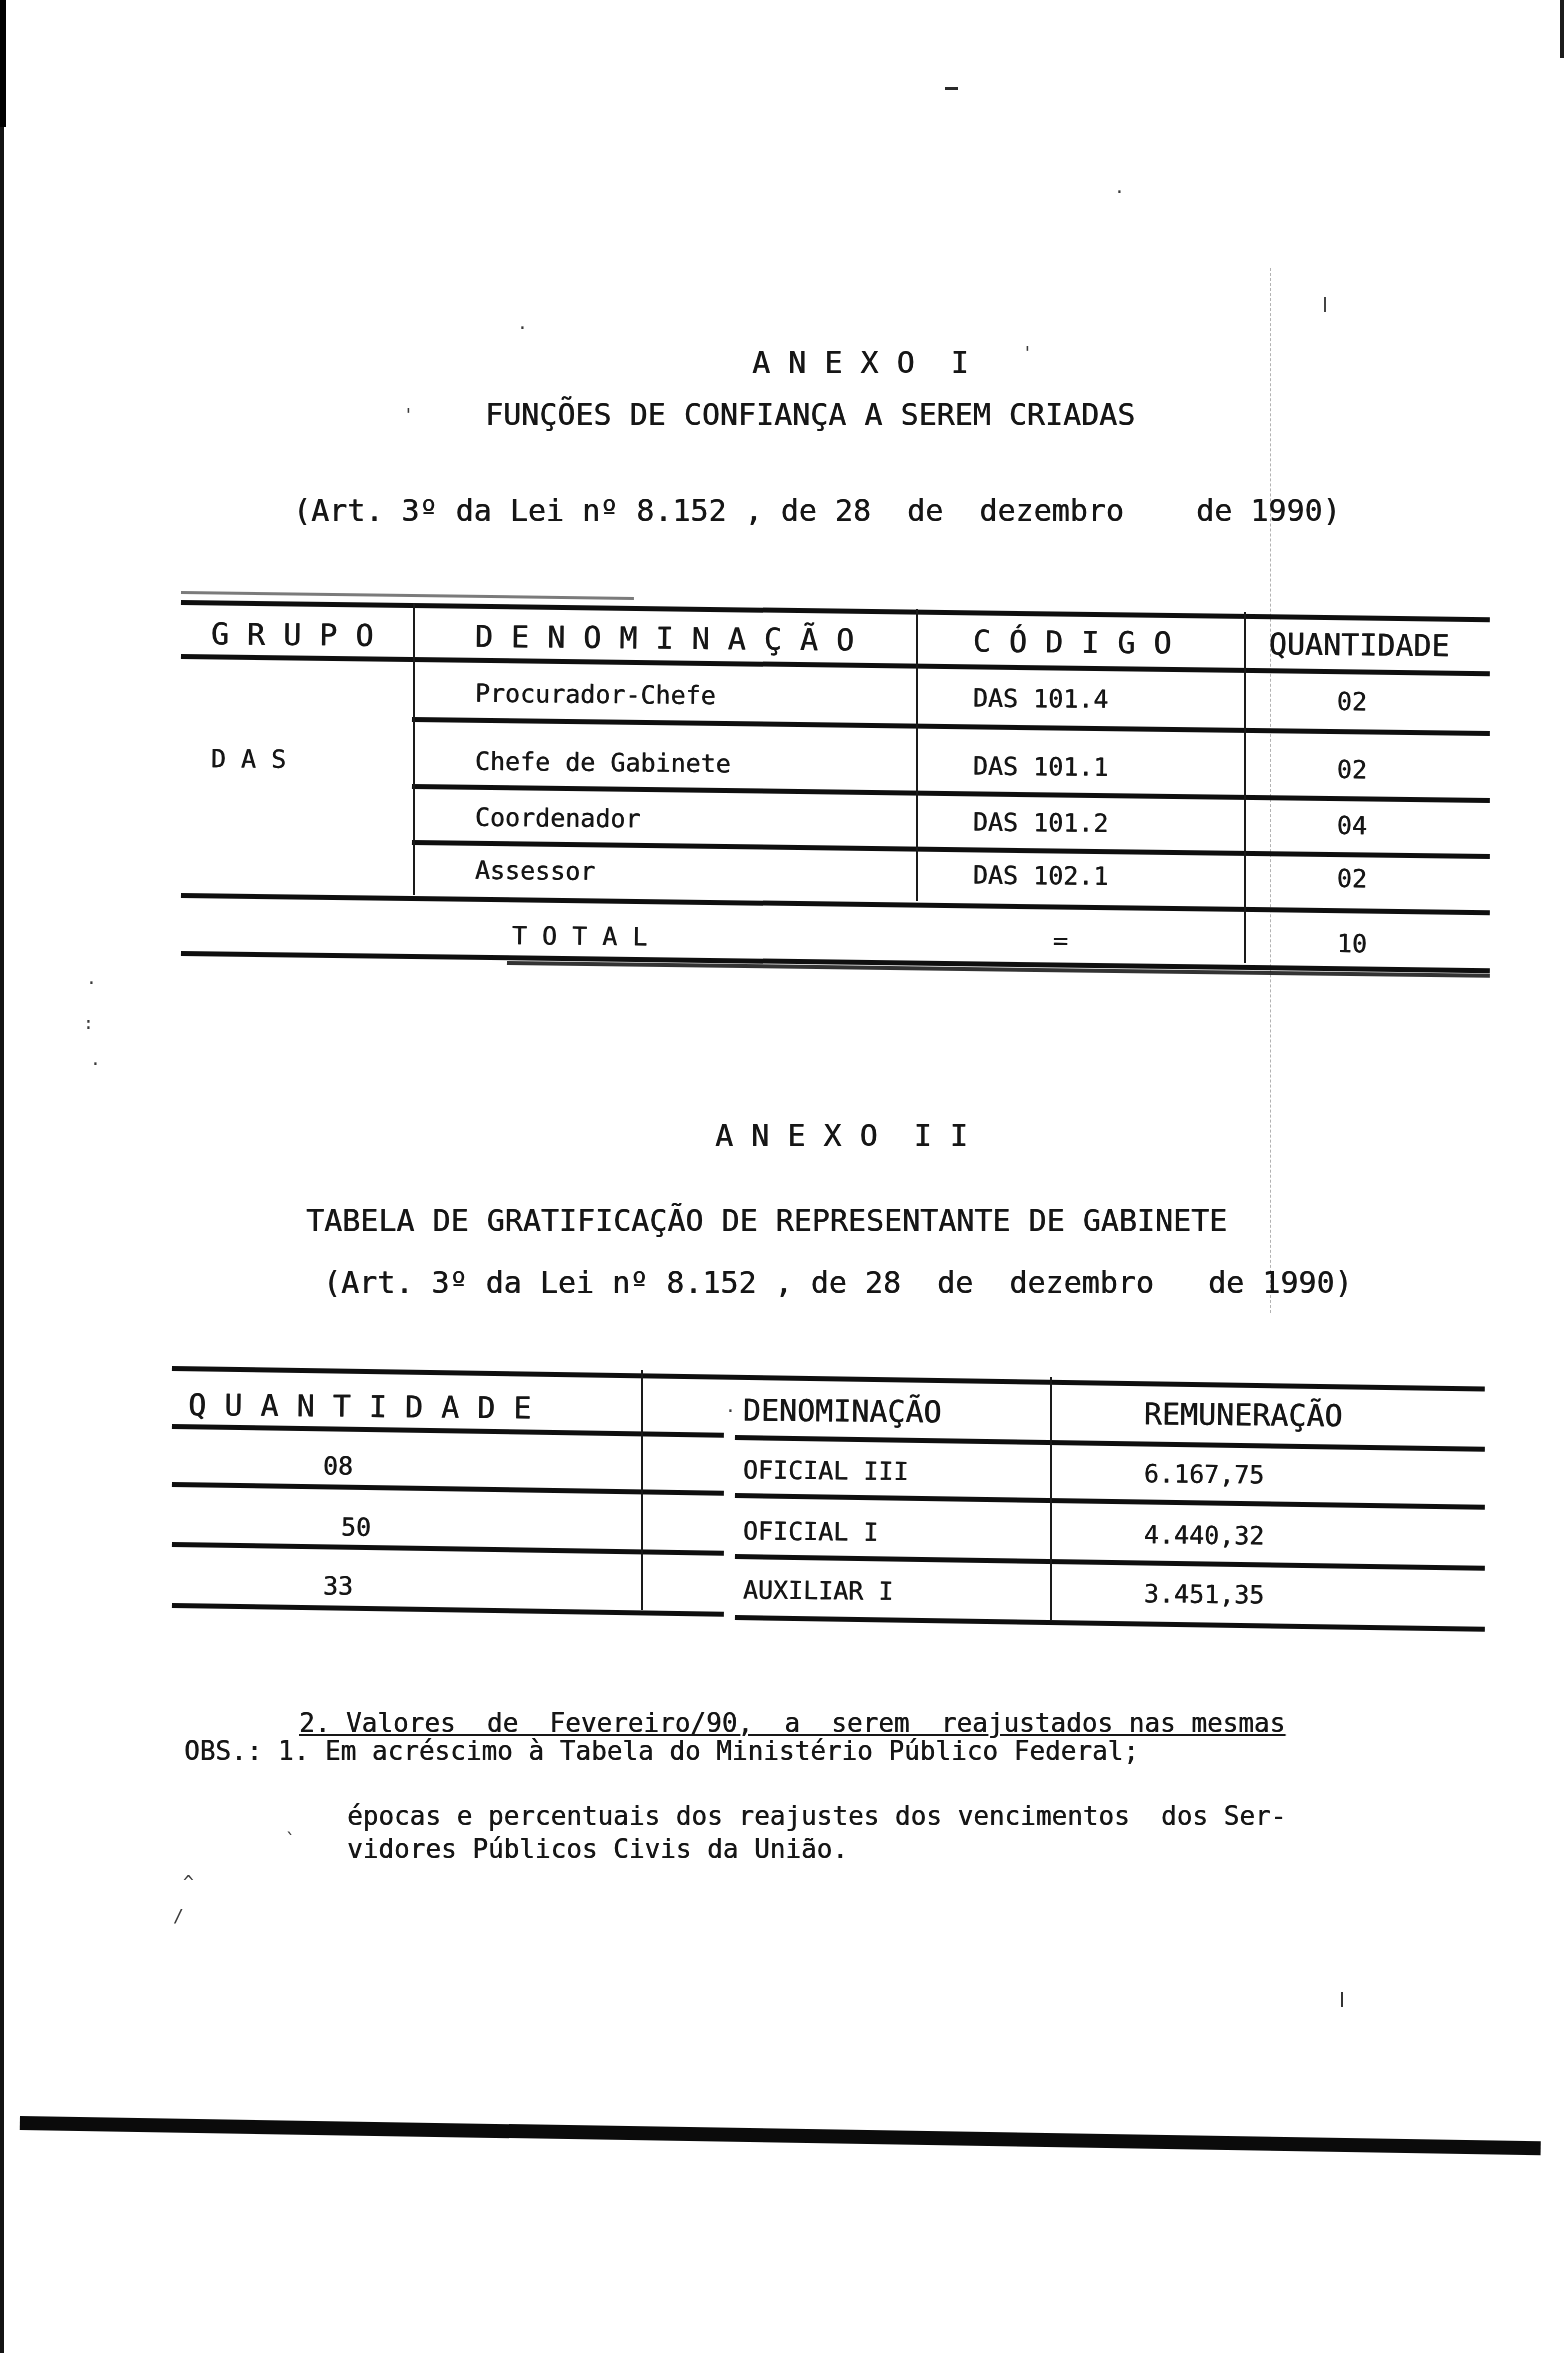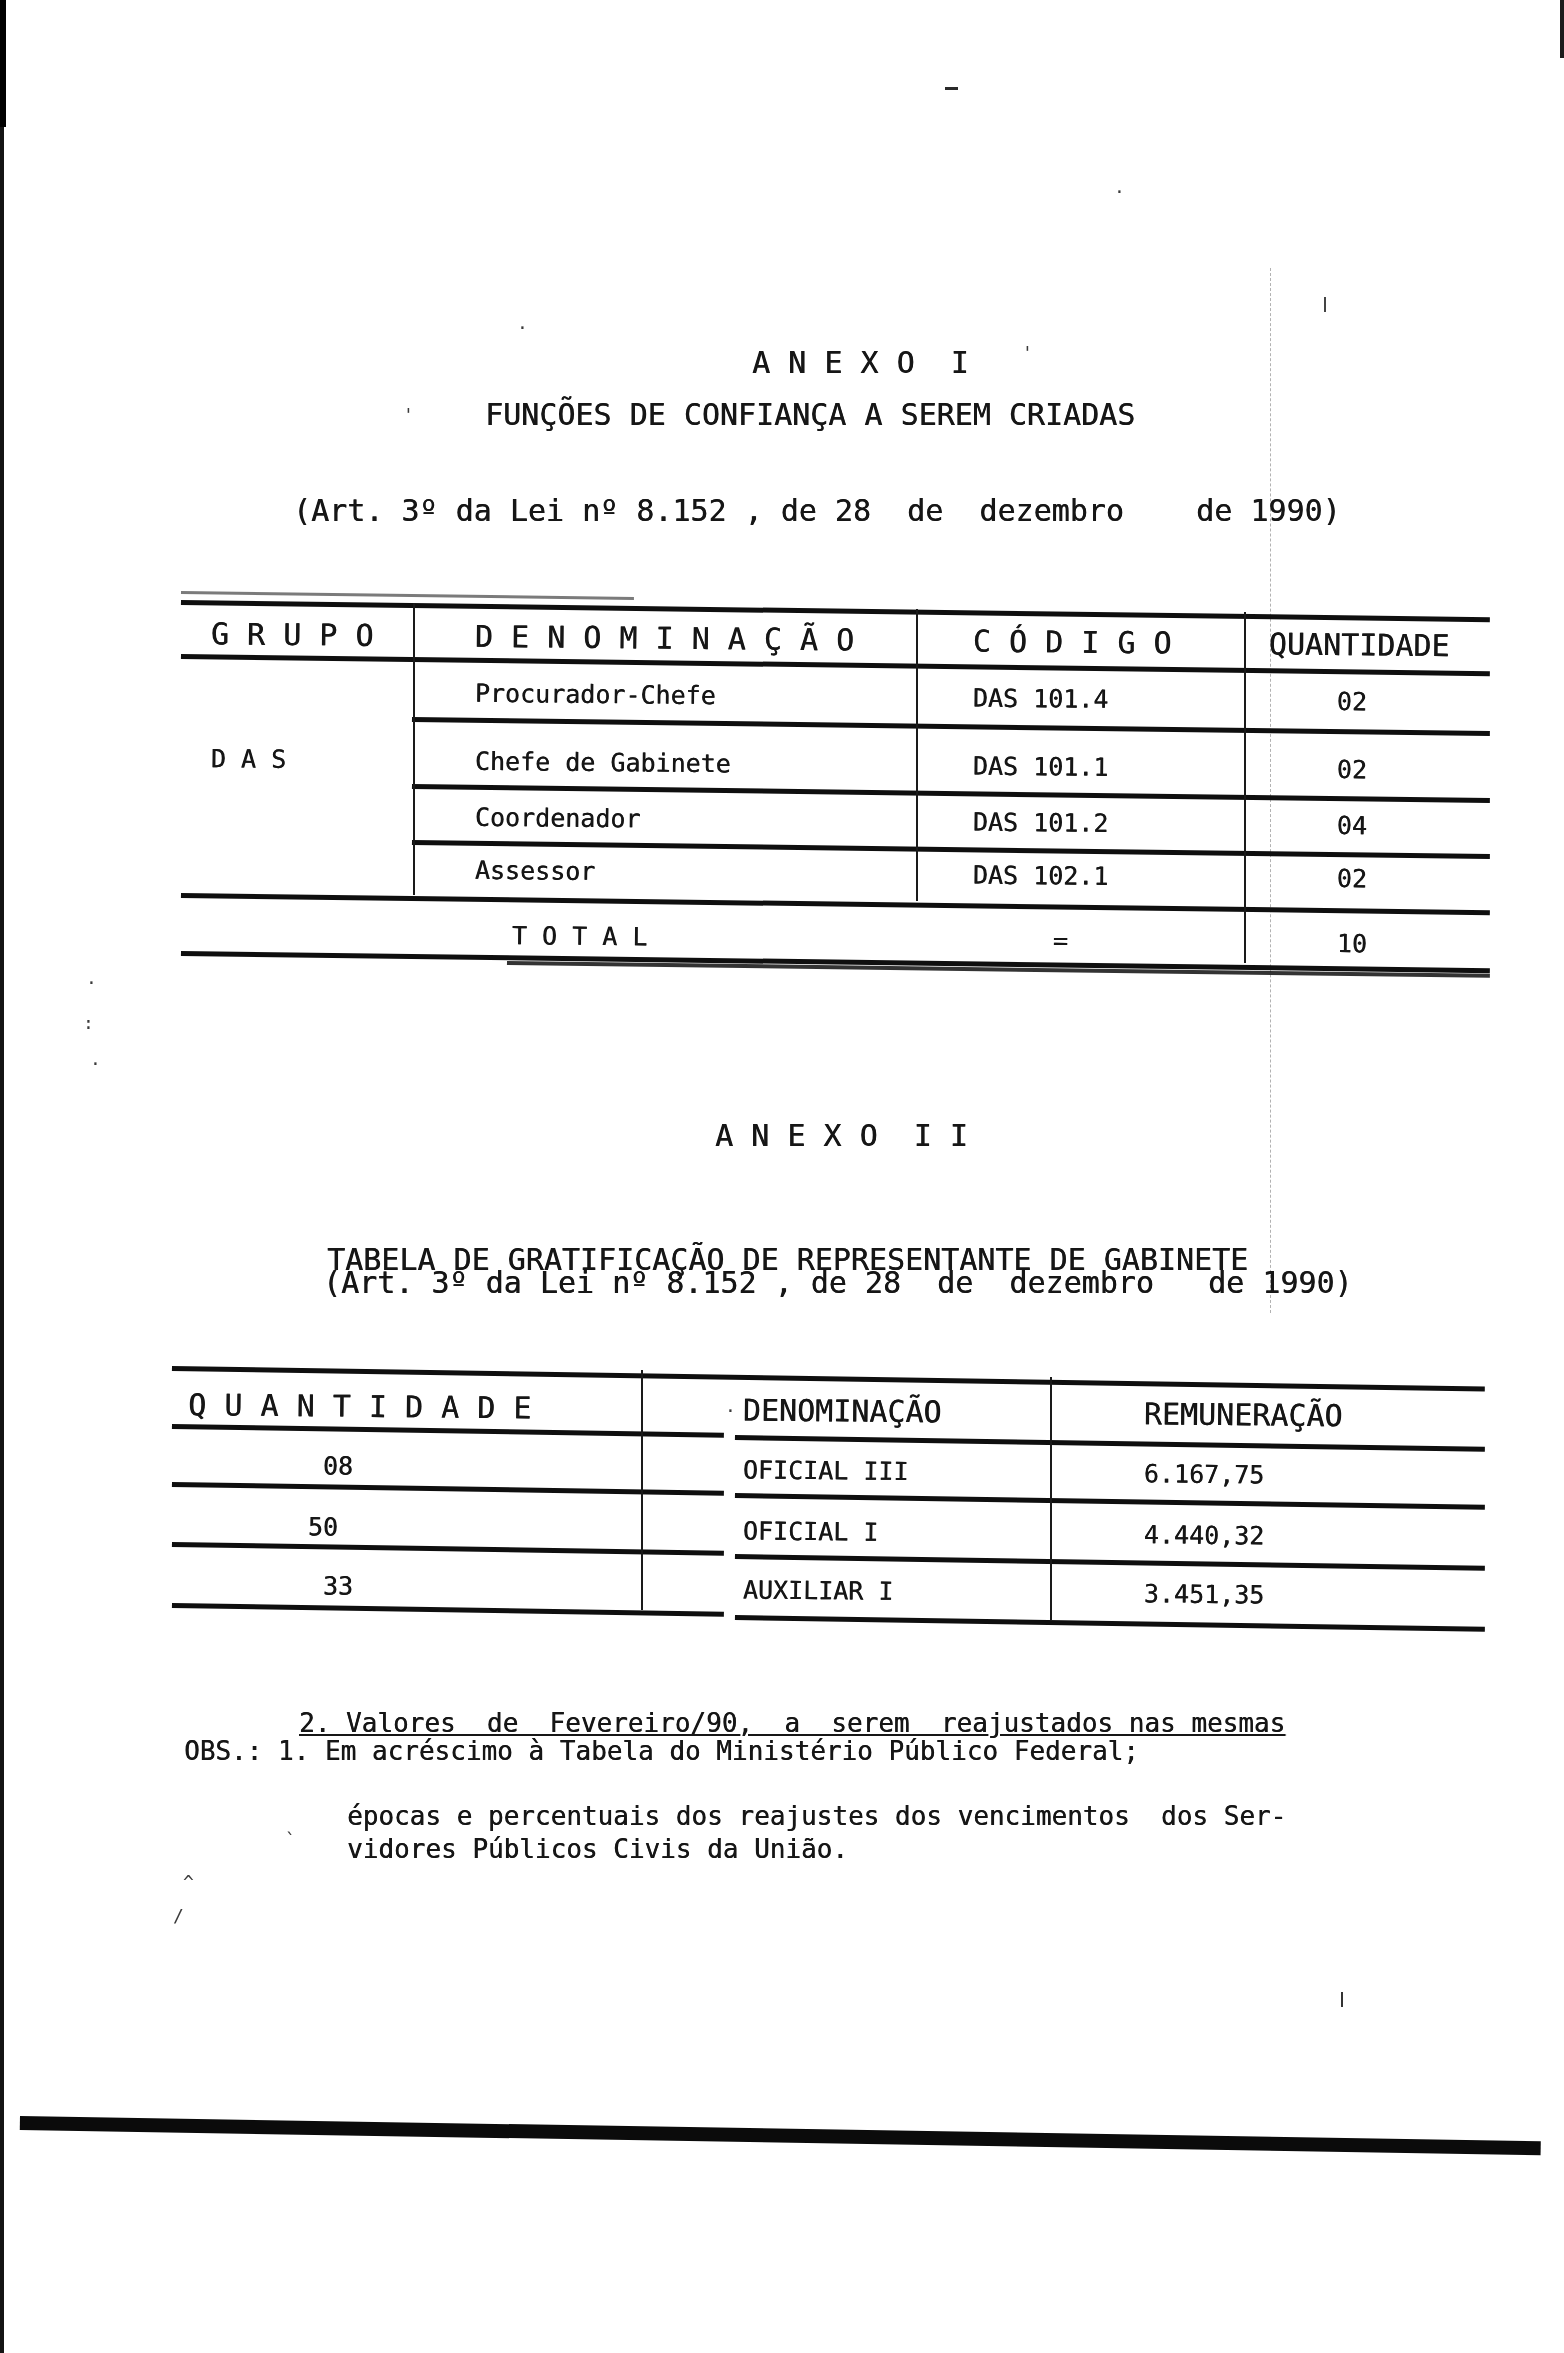--- a/index.html
+++ b/index.html
@@ -94,21 +94,21 @@
 
     <div class="row b28" style="left:181px; top:917px; width:1322px;">
       <span style="left:331px;">T O T A L</span>
       <span style="left:872px;">=</span>
       <span style="left:1156px;">10</span>
     </div>
   </div>
 
   <div class="grp">
     <div class="t hdr" style="left:715px; top:1119px;">A N E X O  I I</div>
-    <div class="t hdr" style="left:327px; top:1204px;margin-top:39px;">TABELA DE GRATIFICAÇÃO DE REPRESENTANTE DE GABINETE</div>
+    <div class="t hdr" style="left:306px; top:1204px;">TABELA DE GRATIFICAÇÃO DE REPRESENTANTE DE GABINETE</div>
     <div class="t law" style="left:323px; top:1266px;">(Art. 3º da Lei nº 8.152 , de 28  de  dezembro   de 1990)</div>
   </div>
 
   <div class="grp">
     <div class="rule r09" style="left:172px; top:1366px; width:1313px;"></div>
     <div class="rule r09" style="left:172px; top:1424px; width:552px;"></div>
     <div class="rule r09" style="left:735px; top:1435px; width:750px;"></div>
     <div class="rule r09" style="left:172px; top:1482px; width:552px;"></div>
     <div class="rule r09" style="left:735px; top:1493px; width:750px;"></div>
     <div class="rule r09" style="left:172px; top:1542px; width:552px;"></div>
@@ -125,21 +125,21 @@
       <span style="left:972px;">REMUNERAÇÃO</span>
     </div>
 
     <div class="row b28" style="left:172px; top:1449px; width:1322px;">
       <span style="left:151px;">08</span>
       <span style="left:571px;">OFICIAL III</span>
       <span style="left:972px;">6.167,75</span>
     </div>
 
     <div class="row b28" style="left:172px; top:1510px; width:1322px;">
-      <span style="left:136px;text-align:right;">50</span>
+      <span style="left:169px;text-align:right;">50</span>
       <span style="left:571px;">OFICIAL I</span>
       <span style="left:972px;">4.440,32</span>
     </div>
 
     <div class="row b28" style="left:172px; top:1569px; width:1322px;">
       <span style="left:151px;">33</span>
       <span style="left:571px;">AUXILIAR I</span>
       <span style="left:972px;">3.451,35</span>
     </div>
   </div>

